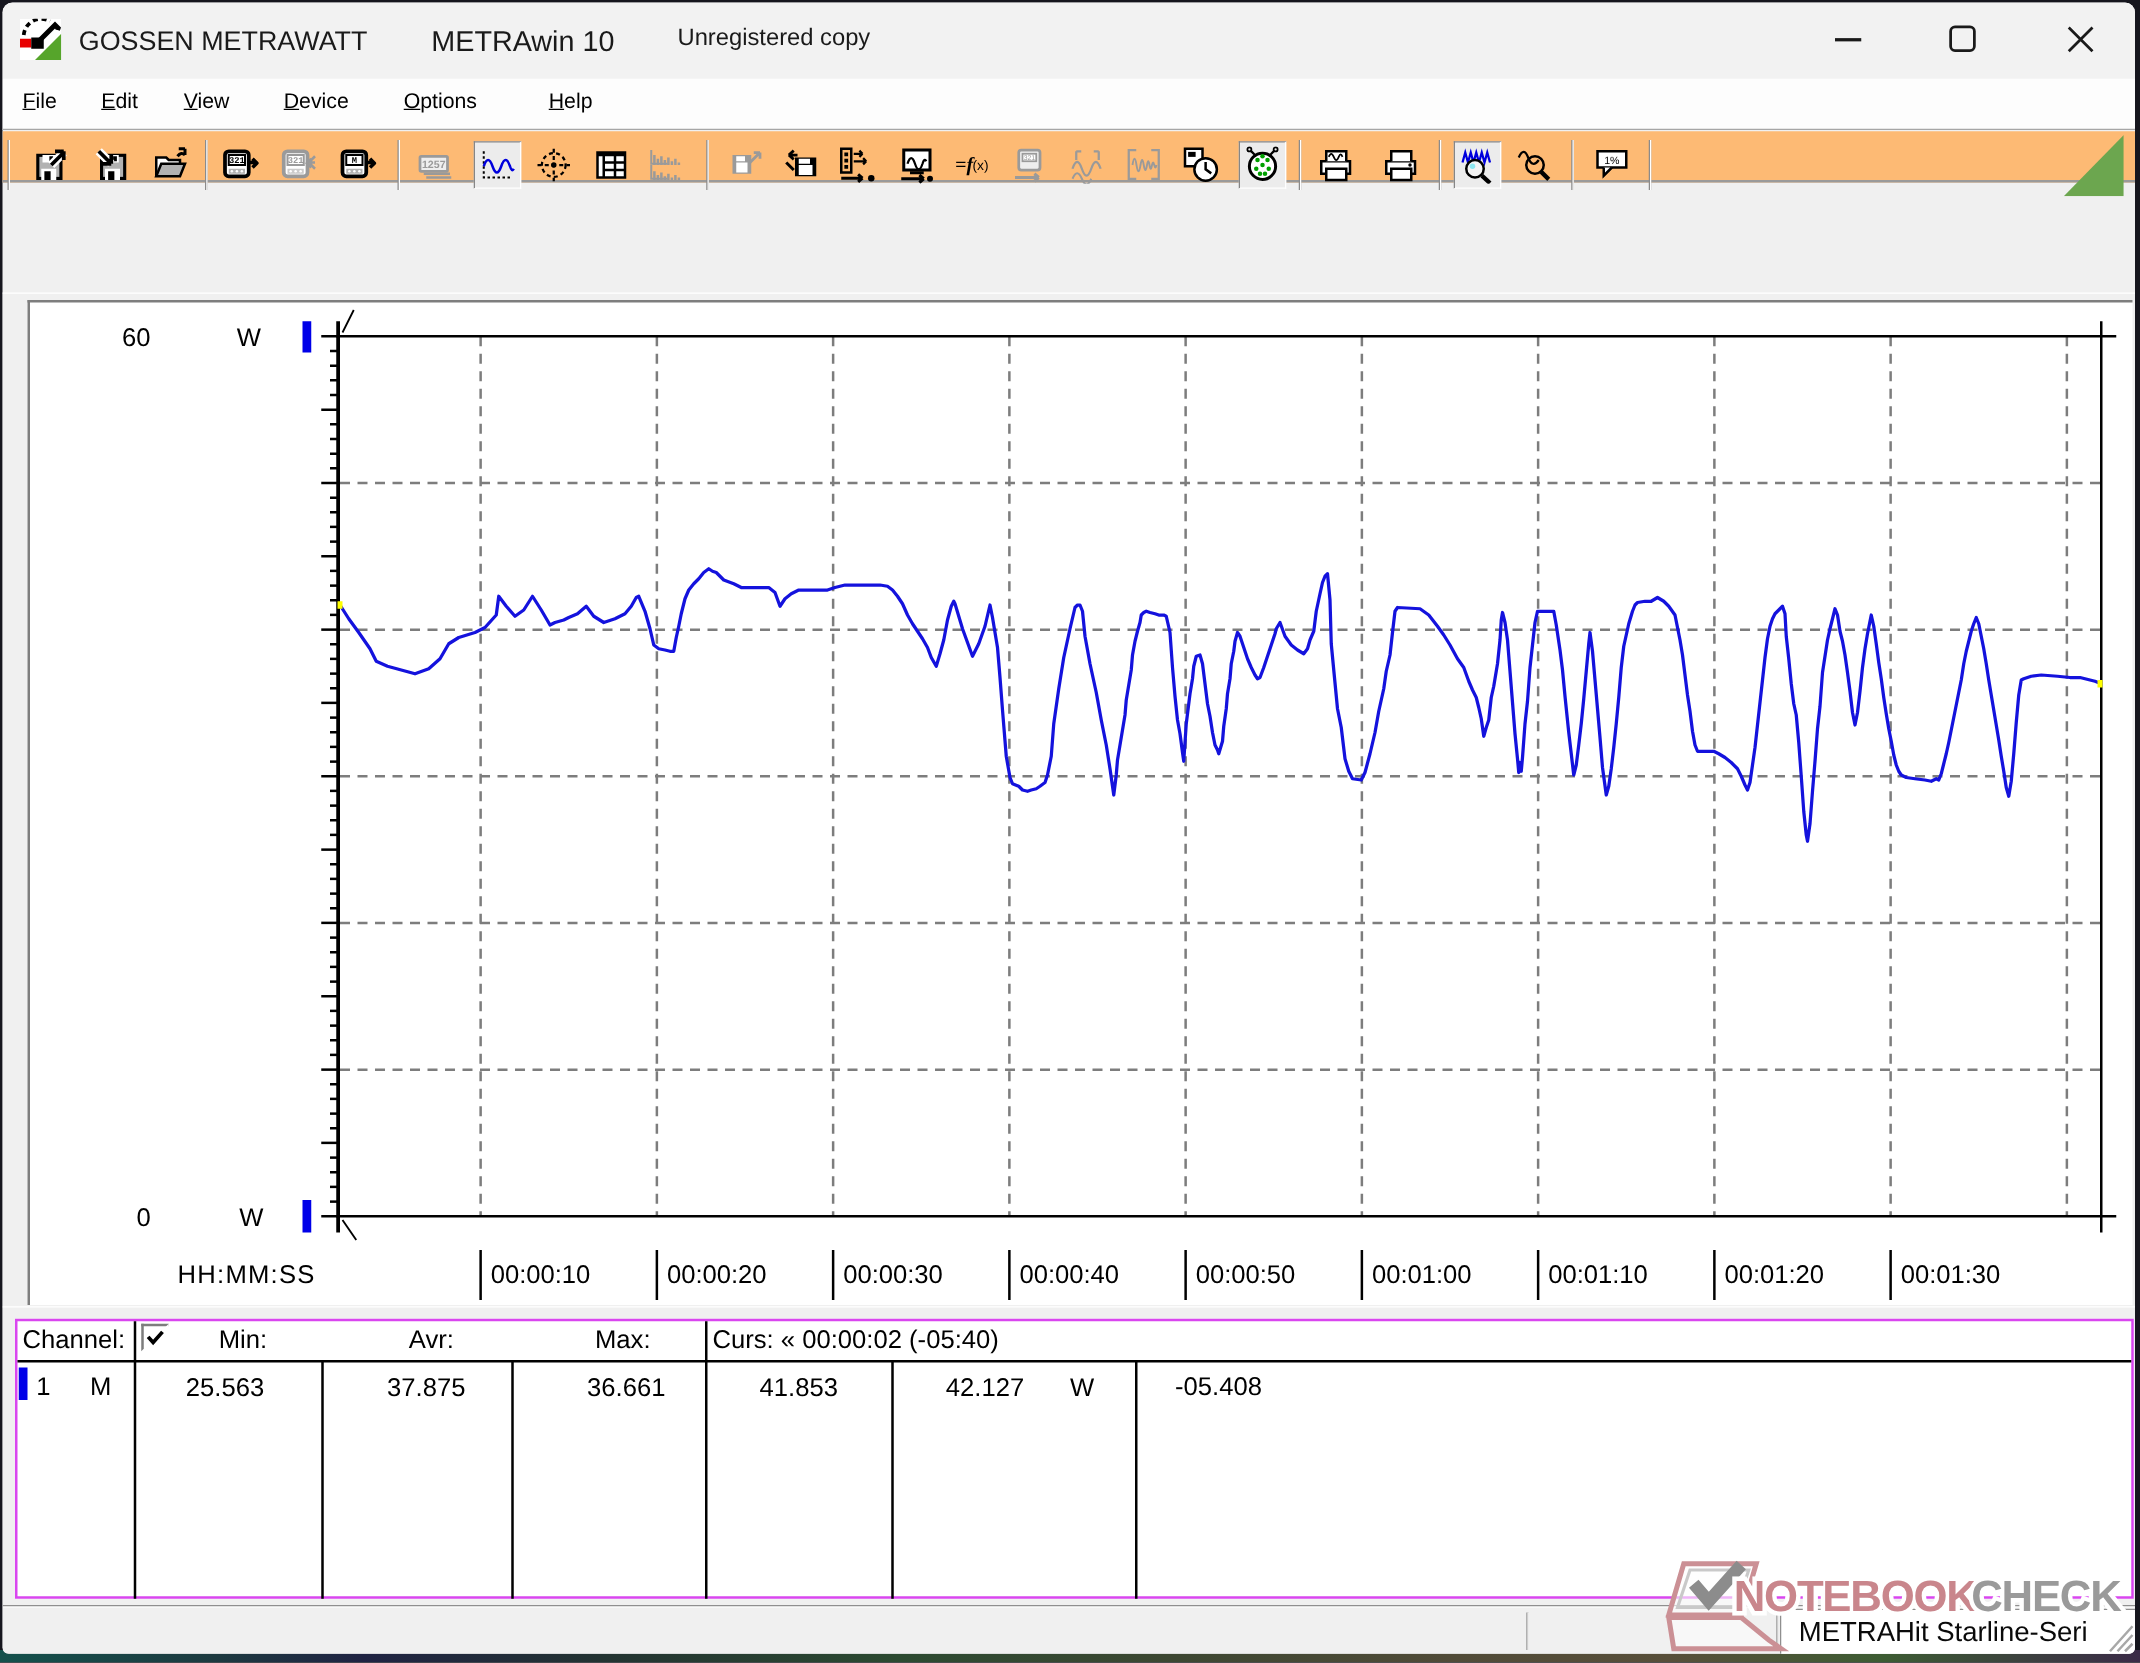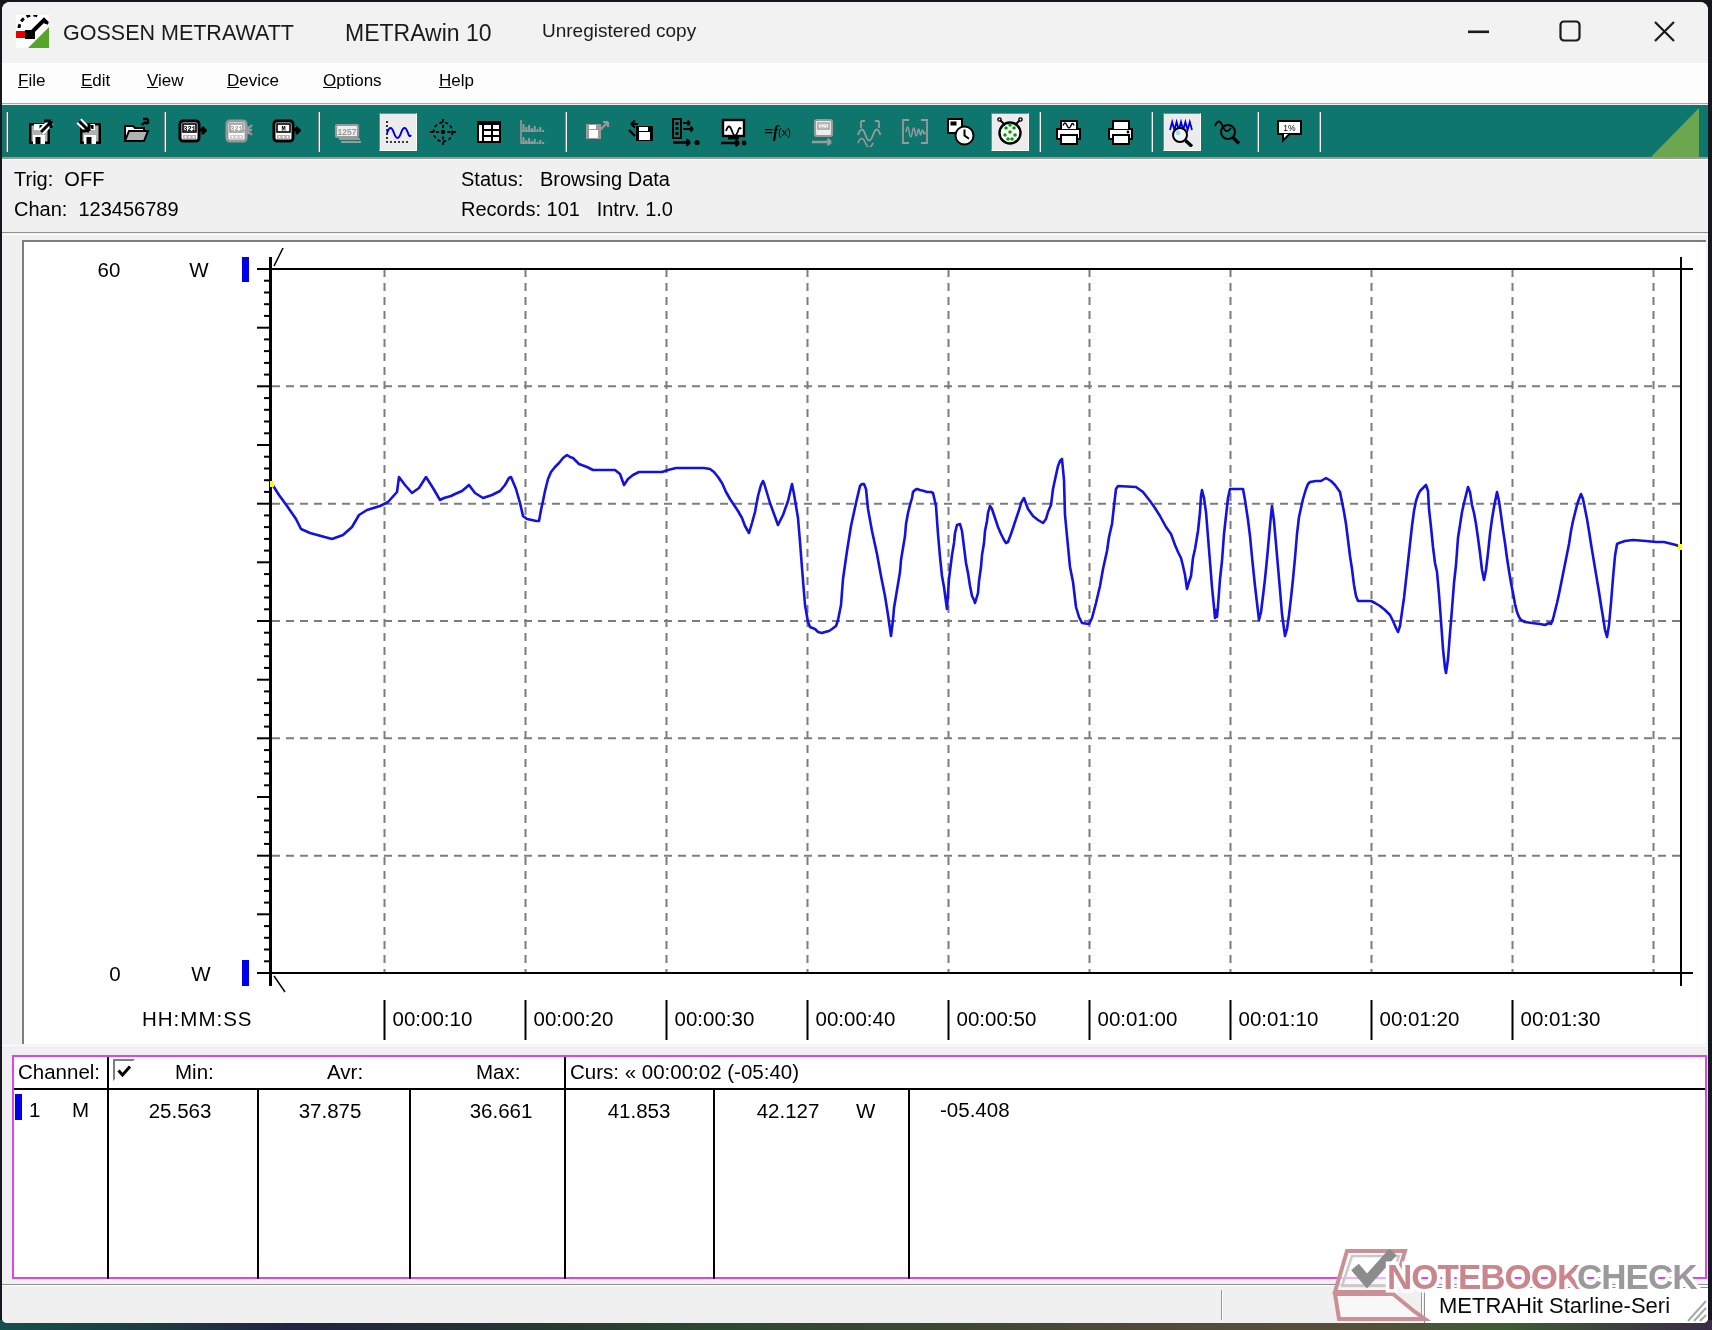--- a/index.html
+++ b/index.html
@@ -8,21 +8,21 @@
   background:linear-gradient(90deg,#14514c 0%,#1d3a40 10%,#202343 17%,#233332 28%,#2c4a31 42%,#3d4732 55%,#514b38 68%,#584f3a 78%,#3d5c33 88%,#3b2b48 100%); }
 #win { position:absolute; left:2px; top:2px; width:1706px; height:1321px;
   background:#f0f0f0; border-radius:8px 8px 5px 5px; overflow:hidden; }
 .abs { position:absolute; }
 
 #title { position:absolute; left:0; top:0; width:100%; height:61px; background:#f2f2f2; color:#1a1a1a;}
 #menu { position:absolute; left:0; top:61px; width:100%; height:41px; background:#fdfdfd;
   border-bottom:1px solid #a6a6a6; font-size:17px; color:#000; }
 #menu span { position:absolute; top:8px; }
 
-#tbar { position:absolute; left:0; top:103px; width:100%; height:54px; background:#0f766e;
+#tbar { position:absolute; left:0; top:103px; width:100%; height:41px; background:#fdba74;
   border-bottom:2px solid #9a9a9a; }
 .tbtn { position:absolute; top:8px; width:38px; height:38px; display:flex;
   align-items:center; justify-content:center; }
 .tbtn.pressed { background:#ececec; border:1px solid; border-color:#868686 #fff #fff #868686; }
 .tsep { position:absolute; top:7px; width:2px; height:40px; background:#8b8b8b; border-right:1px solid #fff; }
 #tgrip { position:absolute; left:4px; top:7px; width:2px; height:40px; background:#8b8b8b; border-right:1px solid #fff; }
 
 #info { position:absolute; left:0; top:157px; width:100%; height:74px; background:#f0f0f0;
   border-top:1px solid #fff; border-bottom:1px solid #909090; font-size:20px; color:#000; }
 #info div { position:absolute; }
@@ -337,26 +337,20 @@
 <div class="tsep" style="left:563px"></div>
 <div class="tsep" style="left:1037px"></div>
 <div class="tsep" style="left:1149px"></div>
 <div class="tsep" style="left:1255px"></div>
 <div class="tsep" style="left:1317px"></div>
     <svg class="abs" style="left:1649px;top:3px" width="48" height="49" viewBox="0 0 48 49">
         <path d="M48 0 L48 49 L0 49 Z" fill="#6ca64f"></path>
       </svg>
   </div>
 
-  <div id="info">
-    <div style="left:12px;top:8px">Trig:&nbsp; OFF</div>
-    <div style="left:12px;top:38px">Chan:&nbsp; 123456789</div>
-    <div style="left:459px;top:8px">Status:&nbsp;&nbsp; Browsing Data</div>
-    <div style="left:459px;top:38px">Records: 101&nbsp;&nbsp; Intrv. 1.0</div>
-  </div>
 
   <div id="chartgutter"></div>
   <div id="chartpanel"></div>
   <svg id="chartsvg" width="1710" height="804" viewBox="0 238 1710 804">
     <line x1="270" y1="853.7" x2="1679" y2="853.7" class="gr"></line>
 <line x1="270" y1="736.3" x2="1679" y2="736.3" class="gr"></line>
 <line x1="270" y1="619.0" x2="1679" y2="619.0" class="gr"></line>
 <line x1="270" y1="501.7" x2="1679" y2="501.7" class="gr"></line>
 <line x1="270" y1="384.3" x2="1679" y2="384.3" class="gr"></line>
 <line x1="382.5" y1="267" x2="382.5" y2="971" class="gr"></line>
@@ -482,21 +476,21 @@
           </svg>
       </div>
       <div style="left:161px;top:3px">Min:</div>
       <div style="left:313px;top:3px">Avr:</div>
       <div style="left:462px;top:3px">Max:</div>
       <div style="left:556px;top:3px">Curs: « 00:00:02 (-05:40)</div>
       <div style="left:1px;top:37px;width:7px;height:26px;background:#0000e8"></div>
       <div style="left:15px;top:41px">1</div>
       <div style="left:58px;top:41px">M</div>
       <div style="left:106px;top:42px;width:120px;text-align:center">25.563</div>
-      <div style="left:256px;top:42px;width:120px;text-align:center">37.875</div>
+      <div style="left:267px;top:42px;width:120px;text-align:center">37.875</div>
       <div style="left:427px;top:42px;width:120px;text-align:center">36.661</div>
       <div style="left:565px;top:42px;width:120px;text-align:center">41.853</div>
       <div style="left:714px;top:42px;width:120px;text-align:center">42.127</div>
       <div style="left:842px;top:42px">W</div>
       <div style="left:926px;top:41px">-05.408</div>
     </div>
   </div>
 
   <div id="sbar">
     <div class="sdiv" style="left:1219px"></div>

